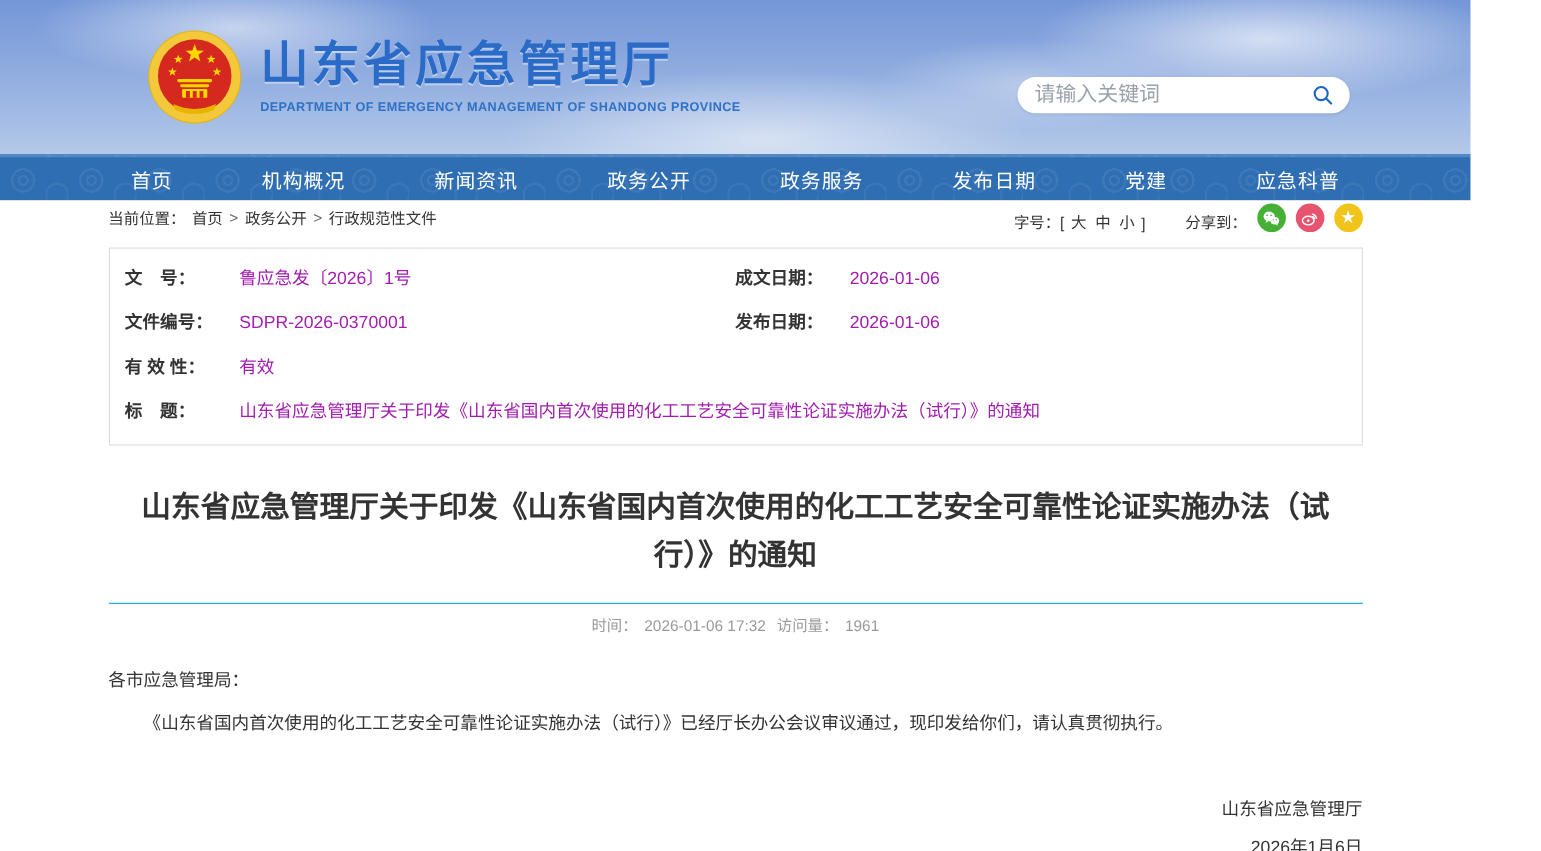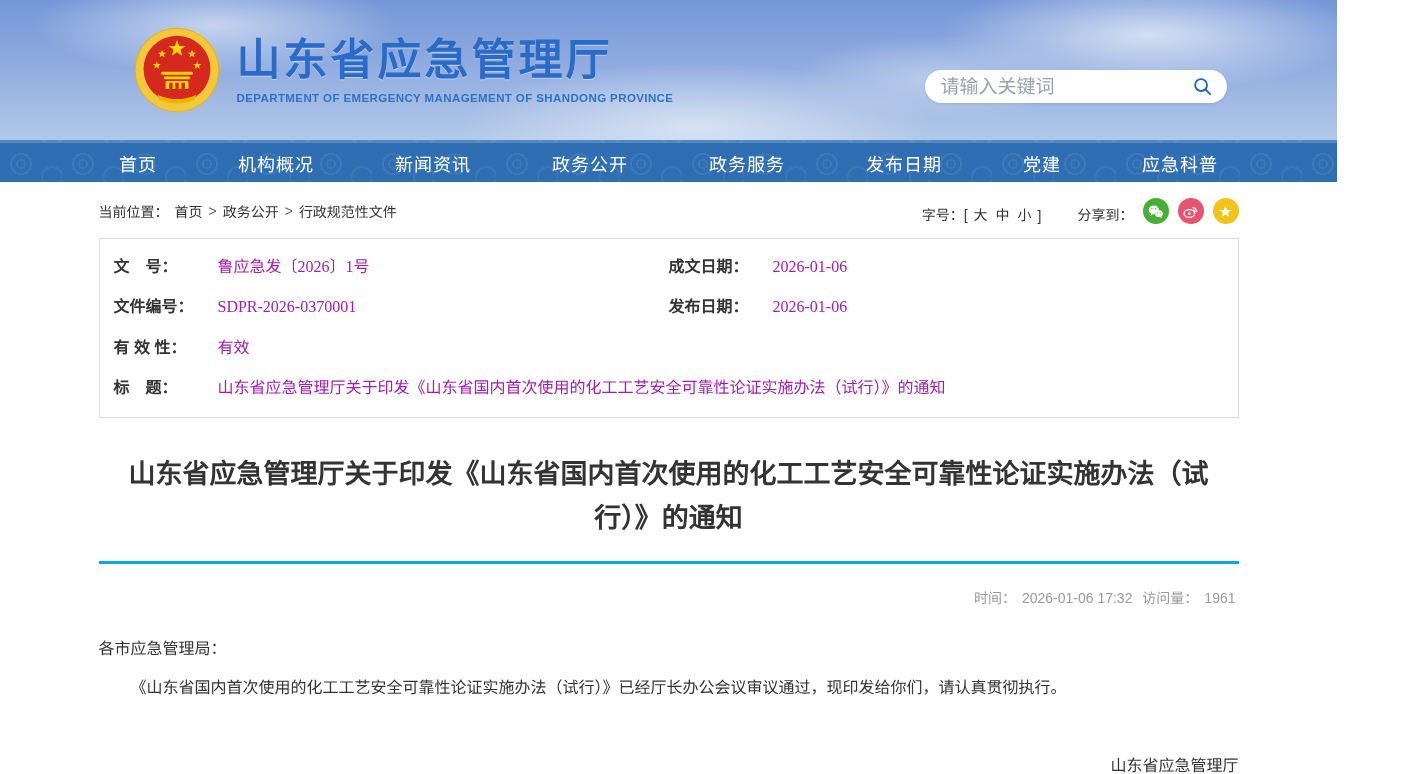--- a/index.html
+++ b/index.html
@@ -41,44 +41,44 @@
       radial-gradient(circle 10px at 21px 21px, transparent 3px, rgba(255,255,255,.07) 3px, rgba(255,255,255,.07) 5px, transparent 5px),
       radial-gradient(circle 16px at 52px 34px, transparent 9px, rgba(255,255,255,.06) 9px, rgba(255,255,255,.06) 11px, transparent 11px);
     background-size:62px 42px;
   }
   .nav-inner { width:1180px; margin:0 auto; height:100%; display:flex; align-items:center; justify-content:space-around; }
   .nav-item { color:#fff; font-size:18px; text-decoration:none; cursor:pointer; letter-spacing:1px; }
 
   
   .content { width:1140px; margin:0 auto; }
 
-  .crumb-row { display:flex; justify-content:space-between; align-items:center; padding:16px 0 14px; font-size:14px; color:#333; }
+  .crumb-row { display:flex; justify-content:space-between; align-items:center; padding:3px 0 14px; font-size:14px; color:#333; }
   .crumb-left { display:flex; align-items:center; gap:6px; }
   .crumb-link { color:#333; text-decoration:none; cursor:pointer; }
   .crumb-sep { color:#666; }
   .crumb-right { display:flex; align-items:flex-end; gap:4px; font-size:14px; color:#333; }
   .fs-ctrl { cursor:pointer; padding:0 2px; }
   .share-label { margin-left:32px; }
   .share-icon { width:26px; height:26px; border-radius:50%; display:inline-flex; align-items:center;
                 justify-content:center; margin-left:5px; cursor:pointer; color:#fff; }
   .share-wechat { background:#45b035; }
   .share-weibo  { background:#e8536f; }
   .share-qzone  { background:#f0c419; font-size:16px; }
 
   .meta-table { border:1px solid #dcdcdc; padding:8px 0; font-size:16px; }
   .meta-row { display:flex; padding:9px 14px; line-height:1.4; }
   .meta-cell { display:flex; }
-  .meta-cell.half { width:50%;font-family:Liberation Serif, serif; }
+  .meta-cell.half { width:50%; }
   .meta-label { font-weight:bold; color:#333; white-space:nowrap; min-width:90px; }
   .meta-value { margin-left:14px; color:#a21caf; }
 
   .article-title { text-align:center; font-size:27px; font-weight:bold; color:#333;
                    line-height:1.65; margin:34px 0 0; padding:0 10px; }
 
-  .time-row { border-top:3px solid #0ea5e9; margin-top:20px; padding-top:23px; text-align:right;
+  .time-row { border-top:1px solid #0ea5e9; margin-top:20px; padding-top:9px; text-align:center;
               font-size:14px; color:#9a9a9a; }
   .time-row span { margin:0 3px; }
 
   .article-body { margin-top:26px; font-size:16px; line-height:1.95; color:#333; }
   .article-body .para { text-indent:2em; margin-top:8px; }
   .signature { margin-top:46px; text-align:right; line-height:2.1; font-size:16px; color:#333; }
 </style>
 </head>
 <body>
 

